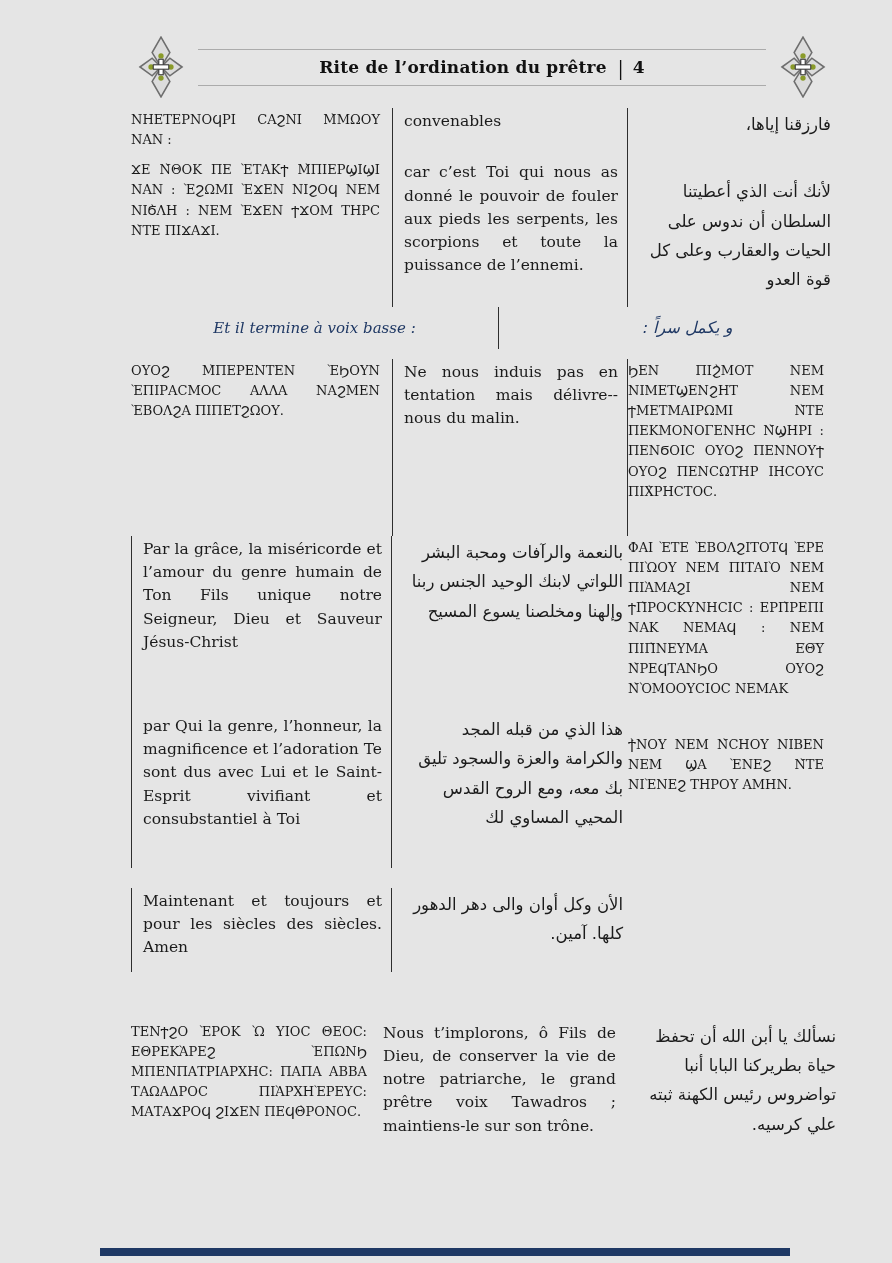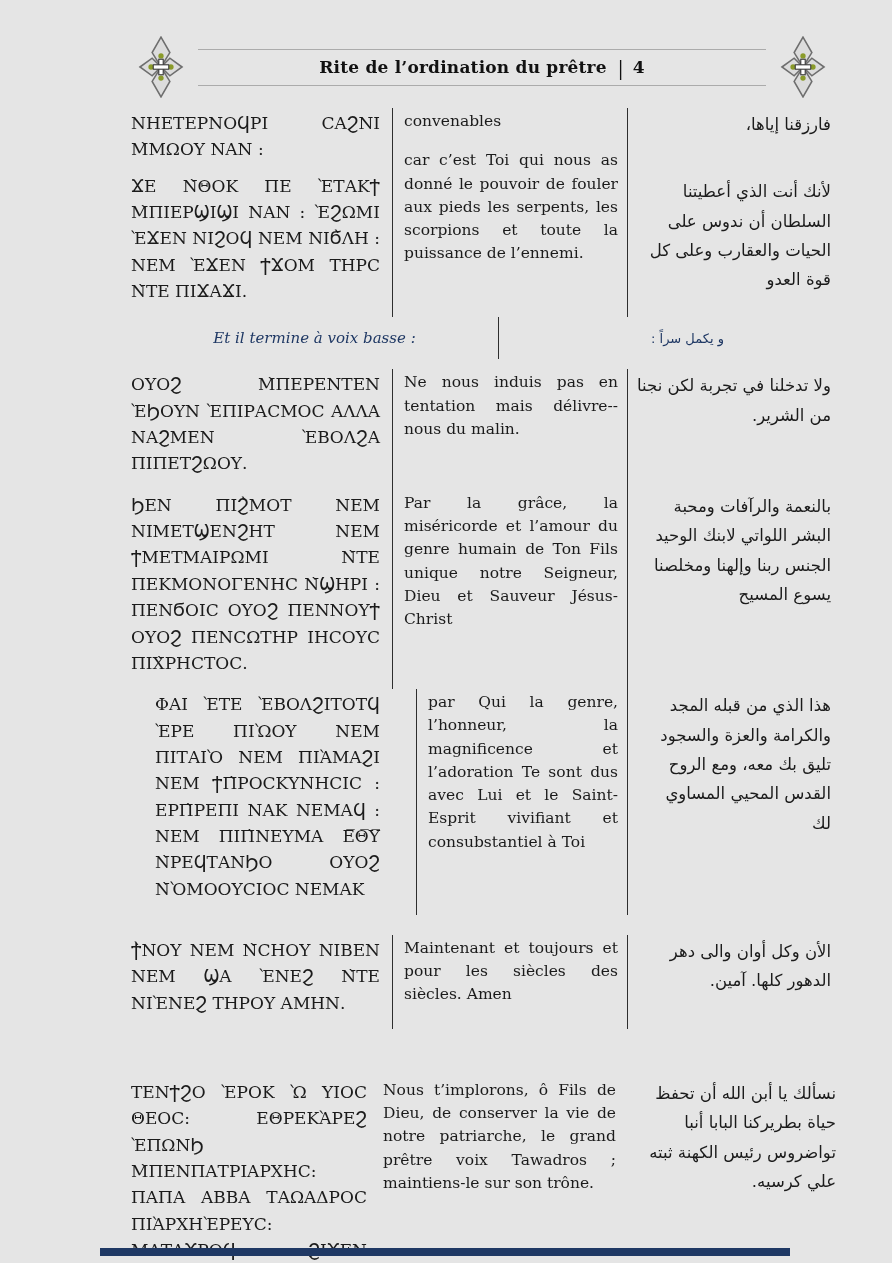--- a/index.html
+++ b/index.html
@@ -16,38 +16,38 @@
 
   
   .tbl{display:grid;grid-template-columns:261px 236px 208px;margin:10px 92px 0 95px;}
   .cell{box-sizing:border-box;}
   .c1{padding:2px 12px 6px 0;}
   .c2{border-left:1px solid #2e2e2e;border-right:1px solid #2e2e2e;padding:2px 9px 6px 11px;}
   .c3{padding:2px 5px 6px 8px;}
   .h1{min-height:177px;}
   .h2{min-height:80px;}
   .h3{min-height:177px;}
-  .h4{min-height:155px;margin-left:24px;}
+  .h4{min-height:155px;}
   .h5{min-height:83px;margin-top:20px;}
 
-  .cop p{margin:0 0 7px 0;font-size:17px;line-height:1.55;text-align:justify;
+  .cop p{margin:0 0 7px 0;font-size:13px;line-height:1.55;text-align:justify;
          font-family:"DejaVu Serif","DejaVu Sans",serif;}
   .fr p{margin:0 0 6px 0;font-size:15.5px;line-height:1.5;text-align:justify;}
-  .fr p.gap{margin-bottom:16px;}
+  .fr p.gap{margin-bottom:28px;}
   .ar p{margin:0 0 6px 0;font-size:16.5px;line-height:1.78;text-align:right;direction:rtl;
         font-family:"DejaVu Sans",sans-serif;}
   .ar p.gap{margin-bottom:38px;}
   .cop p.gap{margin-bottom:10px;}
 
   
   .rubric-row{display:flex;margin:0 92px 0 95px;height:42px;}
   .rubric-left{width:367px;border-right:1px solid #2e2e2e;display:flex;align-items:center;justify-content:center;}
   .rubric-right{flex:1;display:flex;align-items:center;justify-content:center;padding-left:40px;}
   .rubric-fr{font-style:italic;font-size:15px;color:#1f3864;}
-  .rubric-ar{font-size:13px;color:#1f3864;direction:rtl;font-family:"DejaVu Sans",sans-serif;}
+  .rubric-ar{font-size:16px;color:#1f3864;direction:rtl;font-family:"DejaVu Sans",sans-serif;font-style:italic;}
 
   
   .section-heading{margin:34px 0 0 140px;font-size:19px;font-weight:bold;color:#31598f;
                    font-family:"DejaVu Serif",serif;}
   .quatrain{display:grid;grid-template-columns:250px 245px 210px;margin:50px 92px 0 95px;}
   .q1{padding-right:14px;}
   .q2{padding:0 10px 0 2px;}
   .q3{padding-left:10px;}
 
   
@@ -130,23 +130,20 @@
     </div>
   </div>
 
   <div class="tbl">
     <div class="cell c1 h2 cop">
       <p>ΟΥΟϨ Μ̀ΠΕΡΕΝΤΕΝ ῈϦΟΥΝ ῈΠΙΡΑϹΜΟϹ ΑΛΛΑ ΝΑϨΜΕΝ ῈΒΟΛϨΑ ΠΙΠΕΤϨΩΟΥ.</p>
     </div>
     <div class="cell c2 h2 fr">
       <p>Ne nous induis pas en tentation mais délivre--nous du malin.</p>
     </div>
-    <div class="cell c3 h2 ar" lang="ar">
-      <p>ولا تدخلنا في تجربة لكن نجنا من الشرير.</p>
-    </div>
 
     <div class="cell c1 h3 cop">
       <p>ϦΕΝ ΠΙϨ̀ΜΟΤ ΝΕΜ ΝΙΜΕΤϢΕΝϨΗΤ ΝΕΜ ϮΜΕΤΜΑΙΡΩΜΙ Ν̀ΤΕ ΠΕΚΜΟΝΟΓΕΝΗϹ Ν̀ϢΗΡΙ : ΠΕΝϬΟΙϹ ΟΥΟϨ ΠΕΝΝΟΥϮ ΟΥΟϨ ΠΕΝϹΩΤΗΡ ΙΗϹΟΥϹ ΠΙΧ̀ΡΗϹΤΟϹ.</p>
     </div>
     <div class="cell c2 h3 fr">
       <p>Par la grâce, la miséricorde et l’amour du genre humain de Ton Fils unique notre Seigneur, Dieu et Sauveur Jésus-Christ</p>
     </div>
     <div class="cell c3 h3 ar" lang="ar">
       <p>بالنعمة والرآفات ومحبة البشر اللواتي لابنك الوحيد الجنس ربنا وإلهنا ومخلصنا يسوع المسيح</p>
     </div>

